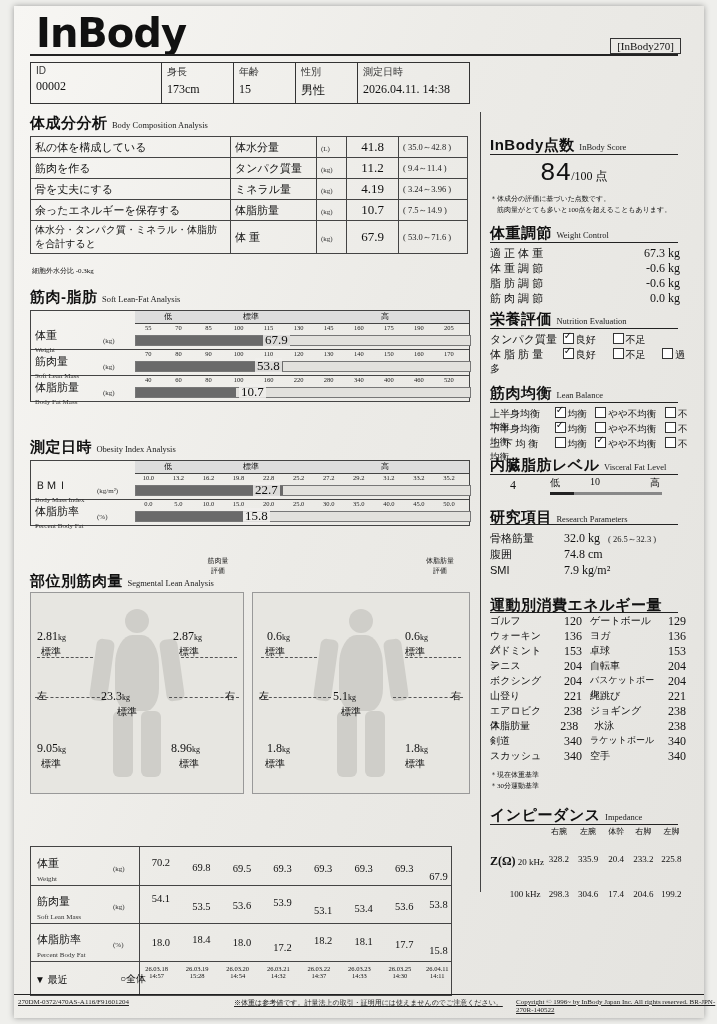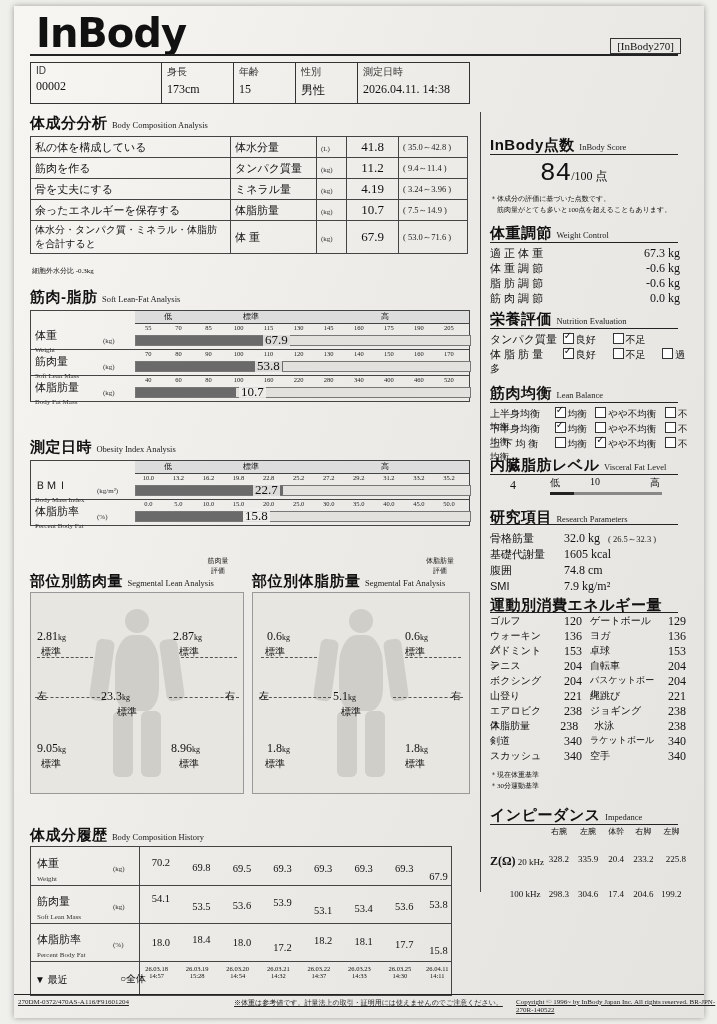--- a/index.html
+++ b/index.html
@@ -311,24 +311,20 @@
     <div class="seg-lab" style="left:86px;top:112px;">標準</div>
     <div class="seg-lab" style="left:6px;top:96px;">左</div>
     <div class="seg-lab" style="left:194px;top:96px;">右</div>
 
     <div class="seg-val" style="left:6px;top:148px;"><span>9.05</span><span class="seg-unit">kg</span></div>
     <div class="seg-lab" style="left:10px;top:164px;">標準</div>
     <div class="seg-val" style="left:140px;top:148px;"><span>8.96</span><span class="seg-unit">kg</span></div>
     <div class="seg-lab" style="left:148px;top:164px;">標準</div>
   </div>
 
-  <div style="position:absolute;left:252px;top:572px;">
-    <span class="sect-jp">部位別体脂肪量</span>
-    <span class="sect-en">Segmental Fat Analysis</span>
-  </div>
   <div class="tiny" style="position:absolute;left:418px;top:556px;text-align:center;width:44px;white-space:pre-line;">体脂肪量
 評価</div>
   <div style="position:absolute;left:252px;top:592px;width:216px;height:200px;background:#e7e6e1;border:1px solid #999;">
     <div class="head" style="left:96px;top:16px;width:24px;height:24px;"></div>
     <div class="torso" style="left:86px;top:42px;width:44px;height:76px;"></div>
     <div class="limb" style="left:64px;top:46px;width:18px;height:62px;transform:rotate(8deg);"></div>
     <div class="limb" style="left:134px;top:46px;width:18px;height:62px;transform:rotate(-8deg);"></div>
     <div class="limb" style="left:84px;top:118px;width:20px;height:66px;"></div>
     <div class="limb" style="left:112px;top:118px;width:20px;height:66px;"></div>
     <div class="dash" style="left:8px;top:64px;width:56px;"></div>
@@ -447,21 +443,20 @@
     <div style="position:absolute;left:0;width:24px;top:0;bottom:0;background:#222;"></div>
   </div>
 
   <div style="position:absolute;left:490px;top:508px;">
     <span class="sect-jp">研究項目</span>
     <span class="sect-en">Research Parameters</span>
   </div>
   <div class="rule" style="left:490px;top:524px;width:188px;height:1px;"></div>
   <div style="position:absolute;left:490px;top:528px;width:200px;">
     <div style="height:16px;"><span class="r-lab" style="display:inline-block;width:74px;">骨格筋量</span><span class="r-num">32.0 kg</span><span class="rng" style="margin-left:8px;">( 26.5～32.3 )</span></div>
-    <div style="height:16px;"><span class="r-lab" style="display:inline-block;width:74px;">基礎代謝量</span><span class="r-num">1605 kcal</span></div>
     <div style="height:16px;"><span class="r-lab" style="display:inline-block;width:74px;">腹囲</span><span class="r-num">74.8 cm</span></div>
     <div style="height:16px;"><span class="r-lab" style="display:inline-block;width:74px;">SMI</span><span class="r-num">7.9 kg/m²</span></div>
   </div>
 
   <div style="position:absolute;left:490px;top:596px;text-align:center;">
     <span class="sect-jp">運動別消費エネルギー量</span>
   </div>
   <div class="rule" style="left:490px;top:612px;width:188px;height:1px;"></div>
   <div style="position:absolute;left:490px;top:614px;width:196px;font-size:10px;">
     <div style="display:flex;height:15px;">
@@ -541,36 +536,32 @@
       <span style="width:28px;text-align:center;font-family:'Liberation Sans',sans-serif;font-size:8px">体幹</span>
       <span style="width:28px;text-align:center;font-family:'Liberation Sans',sans-serif;font-size:8px">右脚</span>
       <span style="width:30px;text-align:center;font-family:'Liberation Sans',sans-serif;font-size:8px">左脚</span>
     </div>
     <div style="display:flex;height:13px;font-size:9px;margin-top:16px;">
       <span style="width:56px"><span style="font-size:12px;font-weight:bold;">Z(Ω)</span> <span>20 kHz</span></span>
       <span style="width:30px;text-align:center">328.2</span>
       <span style="width:30px;text-align:center">335.9</span>
       <span style="width:28px;text-align:center">20.4</span>
       <span style="width:28px;text-align:center">233.2</span>
-      <span style="width:30px;text-align:right">225.8</span>
+      <span style="width:30px;text-align:center">225.8</span>
     </div>
     <div style="display:flex;height:13px;font-size:9px;margin-top:22px;">
       <span style="width:56px;text-align:right;padding-right:4px;box-sizing:border-box">100 kHz</span>
       <span style="width:30px;text-align:center">298.3</span>
       <span style="width:30px;text-align:center">304.6</span>
       <span style="width:28px;text-align:center">17.4</span>
       <span style="width:28px;text-align:center">204.6</span>
       <span style="width:30px;text-align:center">199.2</span>
     </div>
   </div>
 
-  <div style="position:absolute;left:30px;top:826px;">
-    <span class="sect-jp">体成分履歴</span>
-    <span class="sect-en">Body Composition History</span>
-  </div>
   <div class="hist">
     <div style="position:absolute;left:0;top:0;width:108px;height:148px;border-right:1px solid #444;">
       <div style="position:absolute;top:6px;left:6px;"><span class="jp">体重</span></div>
       <div style="position:absolute;top:20px;left:6px;"><span class="en">Weight</span></div>
       <div style="position:absolute;top:10px;left:82px;"><span class="en">(kg)</span></div>
       <div style="position:absolute;top:44px;left:6px;"><span class="jp">筋肉量</span></div>
       <div style="position:absolute;top:58px;left:6px;"><span class="en">Soft Lean Mass</span></div>
       <div style="position:absolute;top:48px;left:82px;"><span class="en">(kg)</span></div>
       <div style="position:absolute;top:82px;left:6px;"><span class="jp">体脂肪率</span></div>
       <div style="position:absolute;top:96px;left:6px;"><span class="en">Percent Body Fat</span></div>

